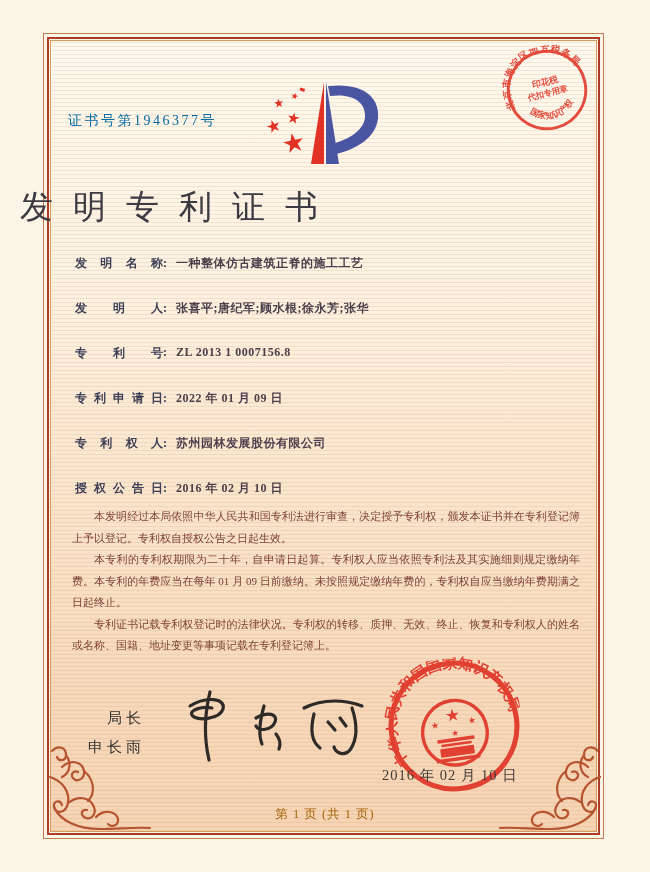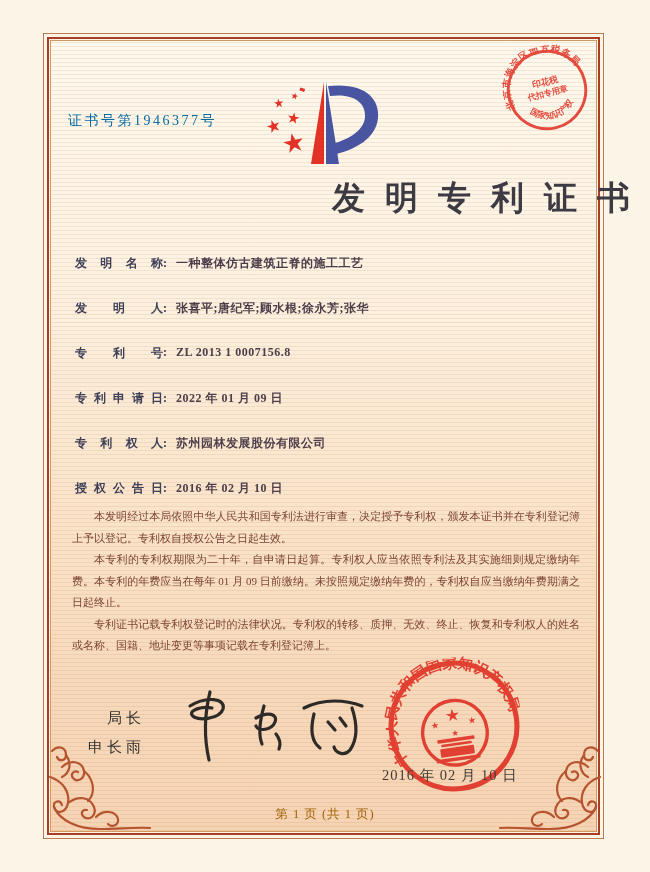--- a/index.html
+++ b/index.html
@@ -60,25 +60,25 @@
   }
   .seal-top {
     position: absolute;
     left: 503px; top: 46px;
     width: 88px; height: 88px;
     transform: rotate(-14deg);
     opacity: 0.88;
   }
   .title {
     position: absolute;
-    left: 0; top: 176px;
+    left: 0; top: 185px;
     width: 100%;
-    text-align: right;
+    text-align: left;
     font-size: 33px;
-    font-weight: bold;
+    font-weight: normal;
     letter-spacing: 20px;
     text-indent: 20px;
     color: #3c3a42;
   }
   .fields {
     position: absolute;
     left: 75px; top: 255px;
     width: 470px;
   }
   .field-row {

